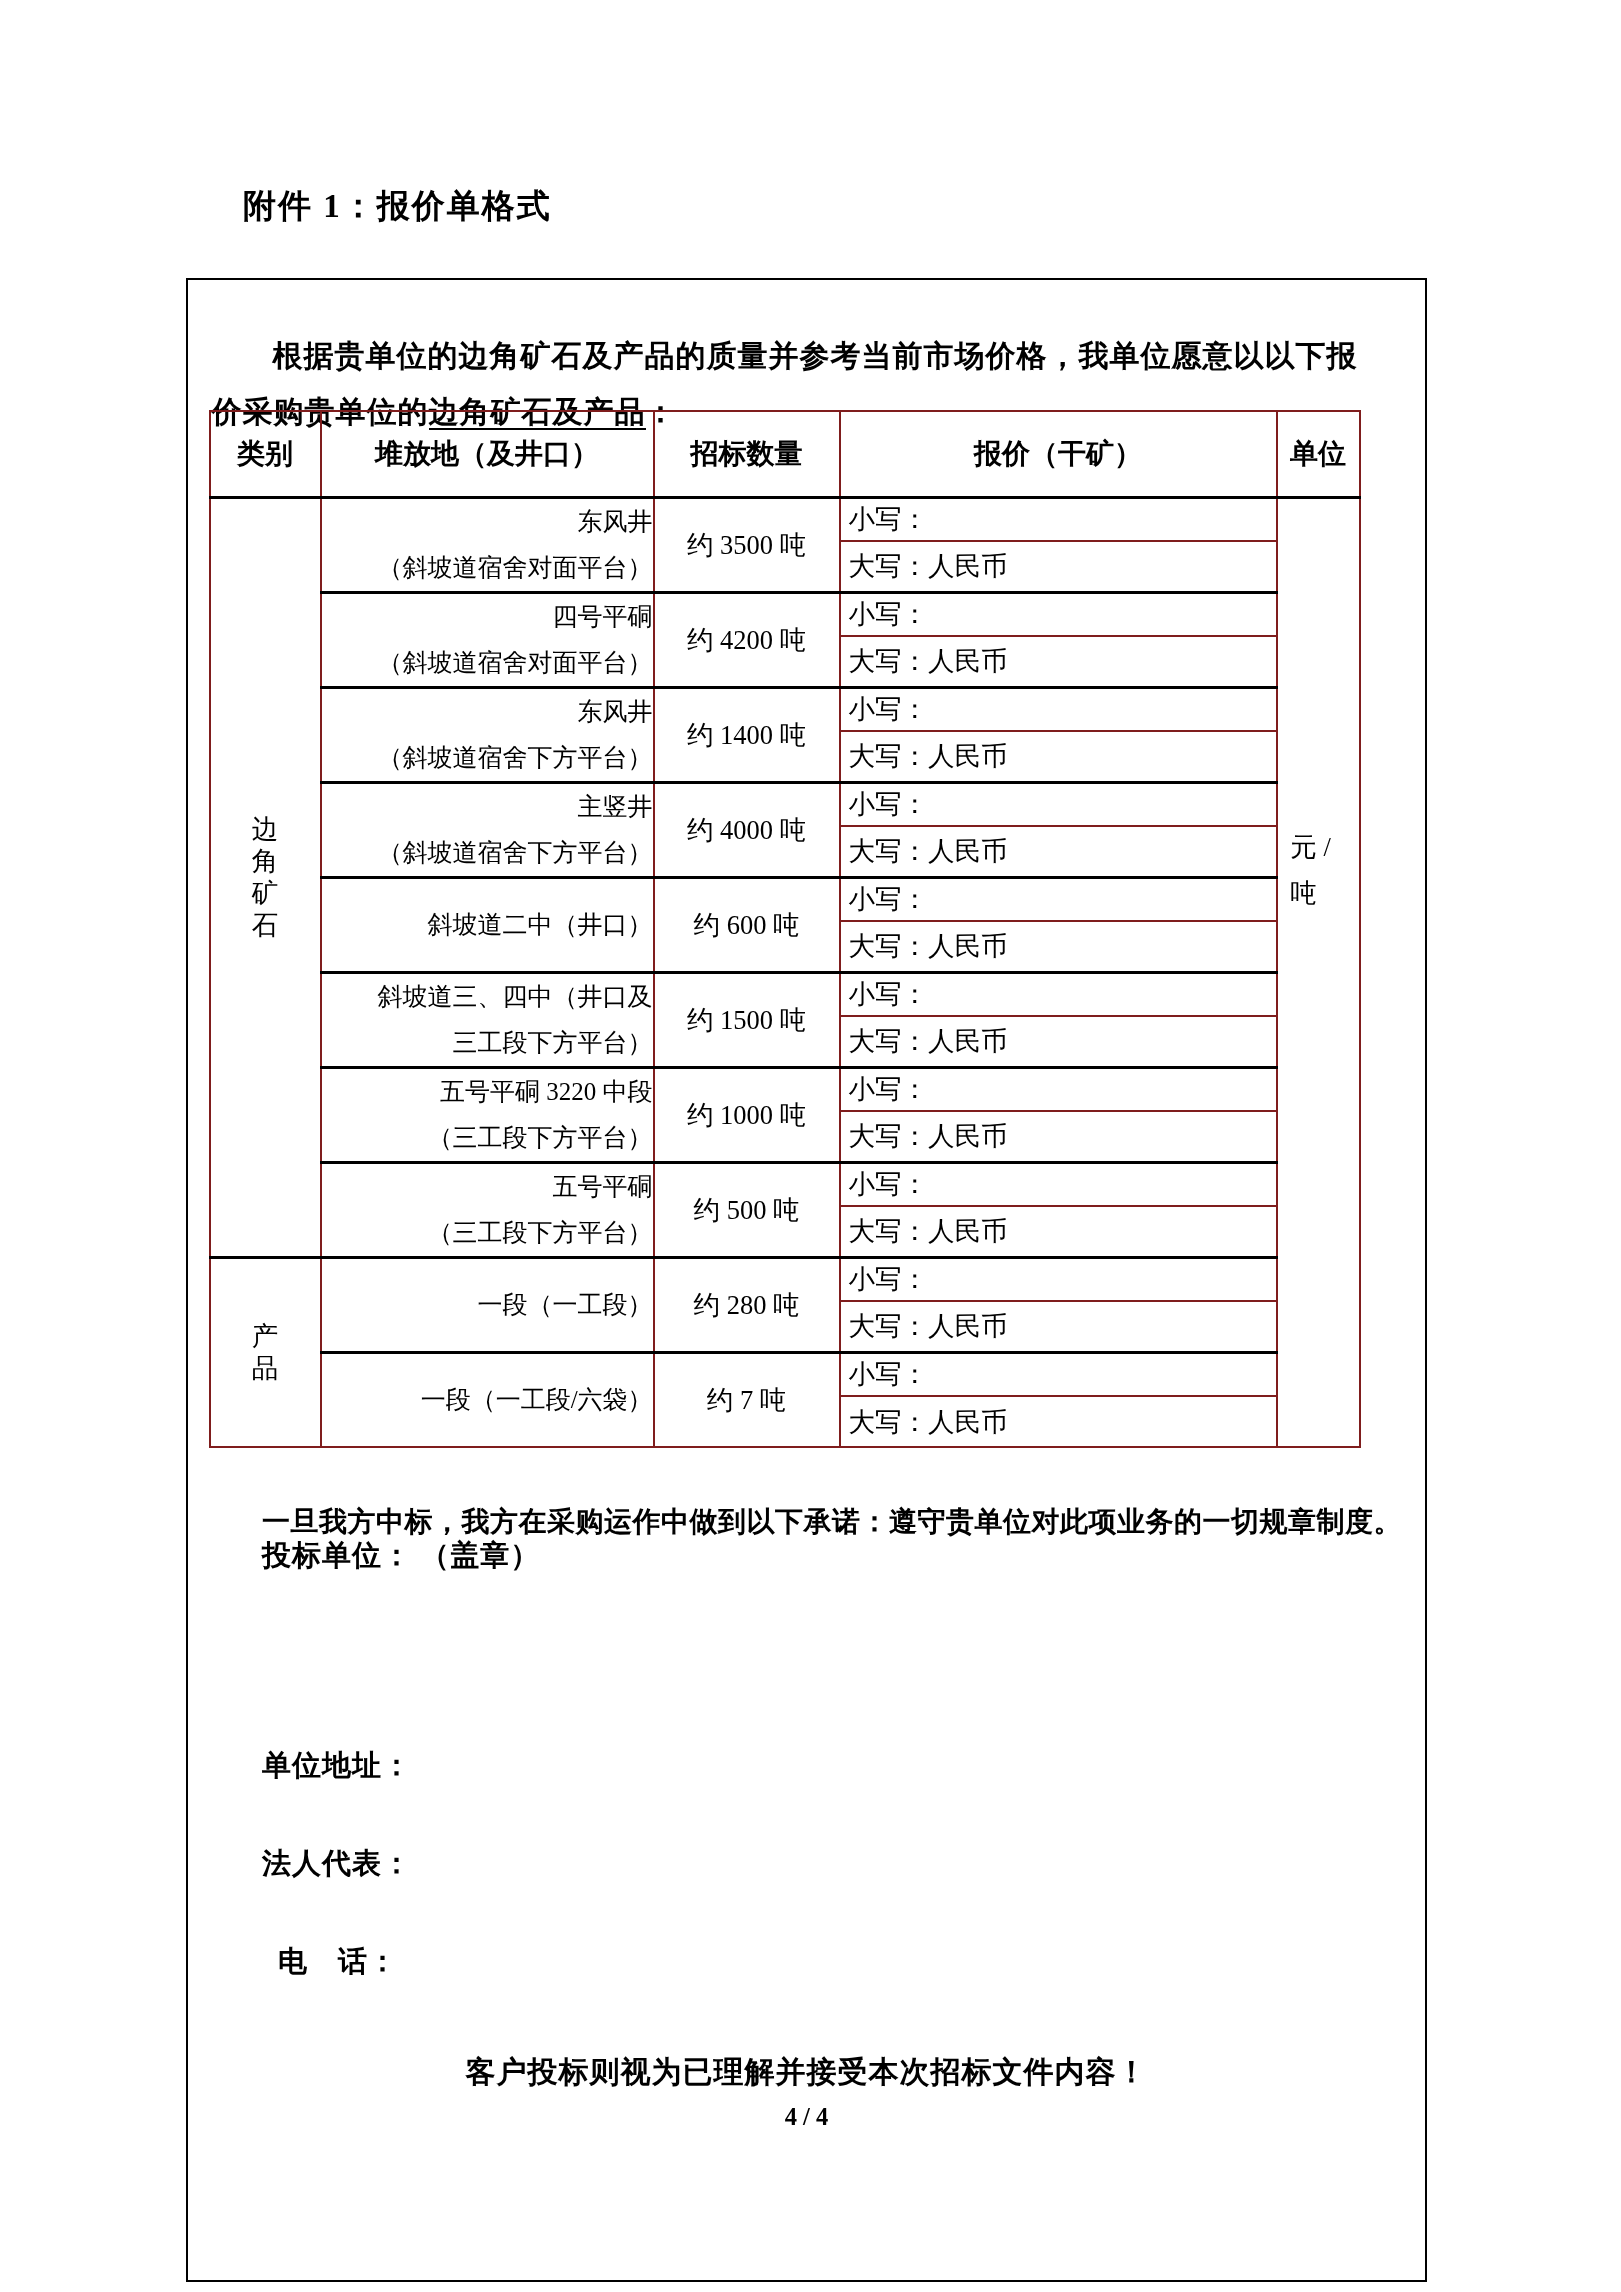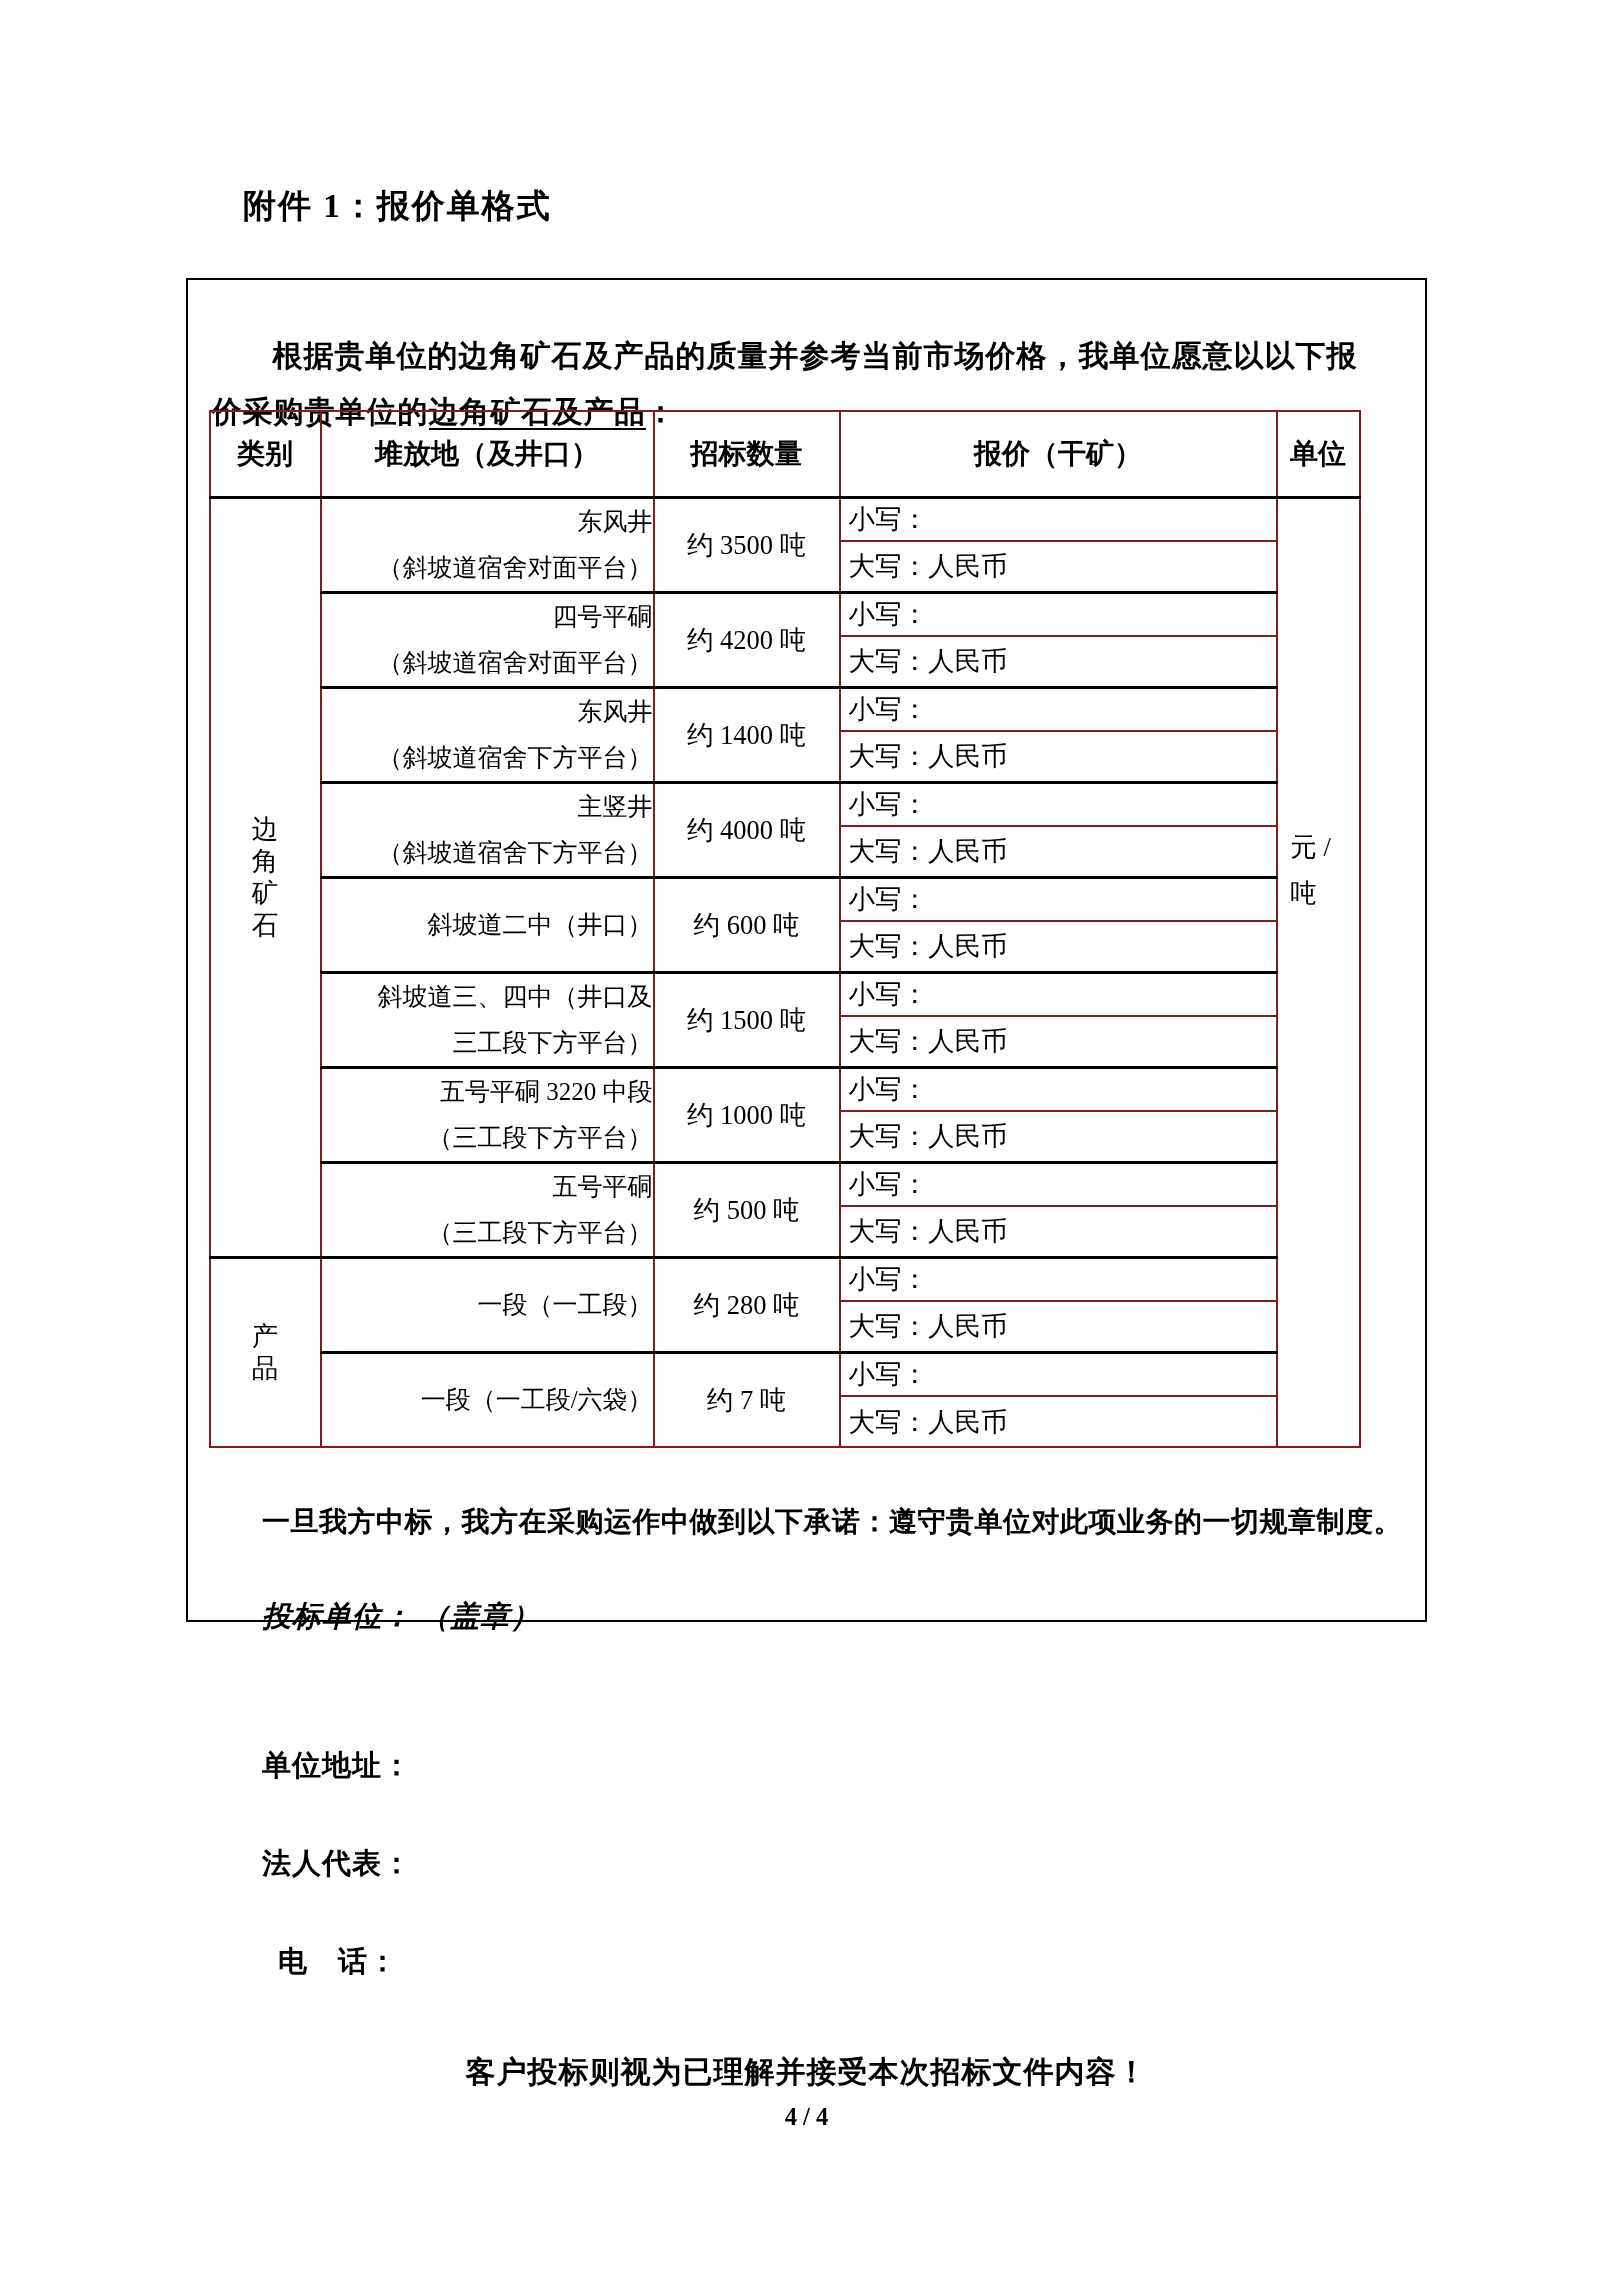--- a/index.html
+++ b/index.html
@@ -8,21 +8,21 @@
     background:#ffffff; color:#000;
     font-family:"Liberation Serif","DejaVu Serif",serif;
     position:relative; overflow:hidden;
   }
   .page-title {
     position:absolute; left:243px; top:184px;
     font-size:33px; font-weight:bold; letter-spacing:2px;
   }
   .outer-box {
     position:absolute; left:186px; top:278px;
-    width:1241px; height:1344px;
+    width:1241px; height:2004px;
     border:2.9px solid #000; box-sizing:border-box;
   }
   .intro {
     position:absolute; left:23.5px; top:17.6px; width:1166px;
     font-size:30px; font-weight:bold; line-height:56px;
     text-indent:61px; letter-spacing:1px;
   }
   .intro .u { border-bottom:2.9px solid #000; }
   table.quote-table {
     position:absolute; left:20.6px; top:130px;
@@ -57,21 +57,21 @@
     position:absolute; top:325px; left:12.7px;
     font-size:26.5px; line-height:46px; white-space:pre;
   }
   .commitment {
     position:absolute; left:74px; top:1223px;
     font-size:28px; font-weight:bold; letter-spacing:0.5px; width:1157px;
   }
   .field {
     position:absolute; font-size:29px; font-weight:bold; letter-spacing:1px;
   }
-  .f-bidder { left:74px; top:1317px;font-style:italic; }
+  .f-bidder { left:74px; top:1256px; }
   .f-addr   { left:74px; top:1466px; }
   .f-legal  { left:74px; top:1564px; }
   .f-phone  { left:90px; top:1662px; }
   .footer-note {
     position:absolute; left:186px; top:2052px; width:1241px;
     text-align:center; font-size:30px; font-weight:bold; letter-spacing:1px;
   }
   .page-num {
     position:absolute; left:186px; top:2103px; width:1241px;
     text-align:center; font-size:24.5px; font-weight:bold;

